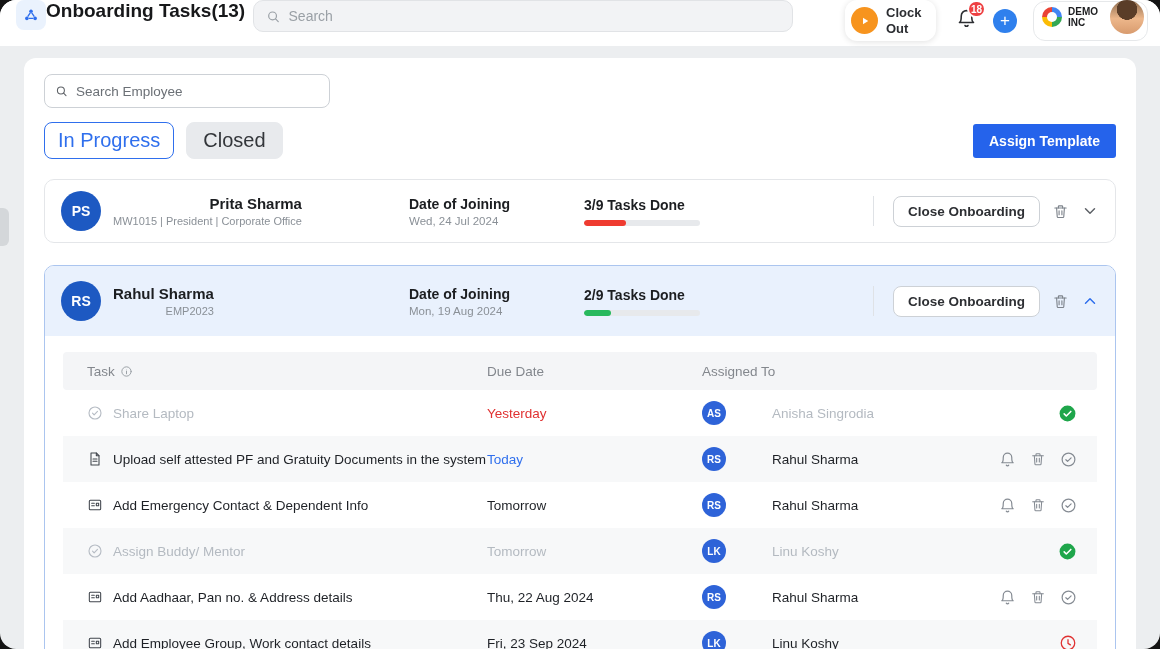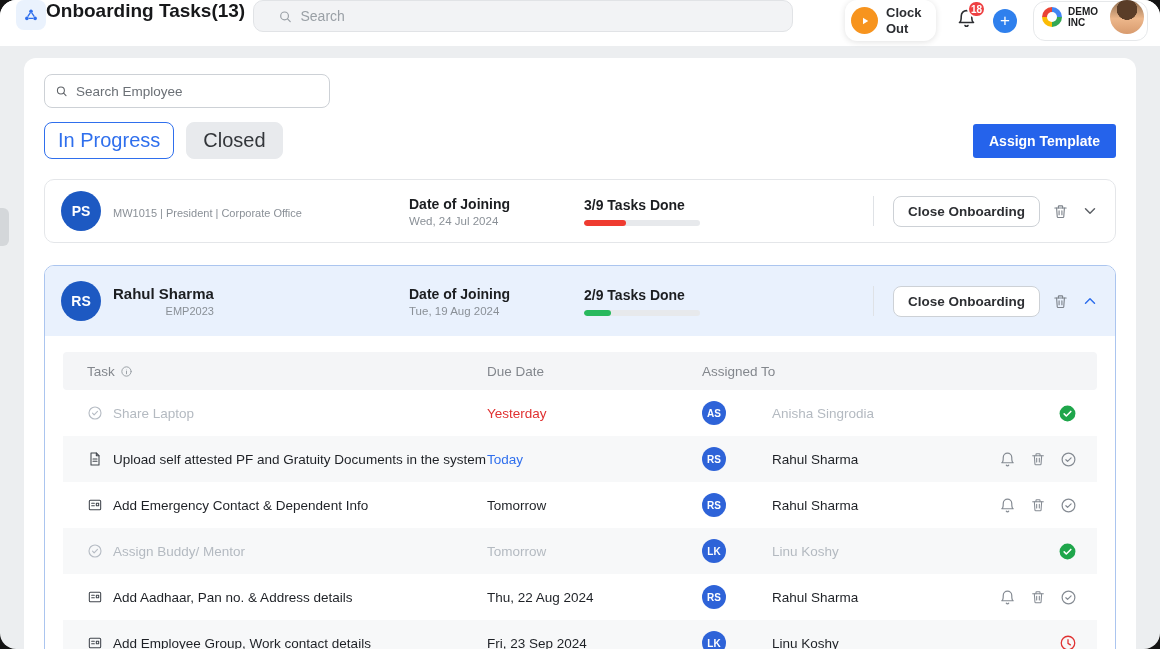--- a/index.html
+++ b/index.html
@@ -15,21 +15,21 @@
   
   .topbar {
     height: 46px; background: #fff; display: flex; align-items: flex-start;
     padding: 0 12px 0 16px; 
   }
   .app-logo { width: 30px; height: 30px; border-radius: 8px; background: #eaf2fd;
     display: grid; place-items: center; flex: none; }
   .page-title { font-size: 19px; font-weight: 700; color: #17181a; white-space: nowrap; }
   .gsearch { flex: 1; max-width: 540px; height: 32px; background: #f2f3f5;
     border: 1px solid #e1e3e6; border-radius: 10px; display: flex; align-items: center;
-    gap: 8px; padding: 0 24px; margin-left: 8px; }
+    gap: 8px; padding: 0 12px; margin-left: 8px; }
   .gsearch input { border: 0; background: transparent; outline: none; width: 100%;
     font-size: 14px; color: #333; font-family: inherit; }
   .gsearch input::placeholder { color: #9aa0a6; }
   .top-right { margin-left: auto; display: flex; align-items: center; gap: 16px; }
   .clockout { background: #fff; border-radius: 12px; padding: 5px 10px 5px 6px;
     display: flex; align-items: center; gap: 8px; box-shadow: 0 1px 6px rgba(0,0,0,.12);
     cursor: pointer; }
   .clockout .play { width: 27px; height: 27px; border-radius: 50%; background: #f7941e;
     display: grid; place-items: center; flex: none; }
   .clockout .label { font-size: 13px; font-weight: 600; color: #2c2e32; width: 40px;
@@ -178,20 +178,21 @@
       <button class="tab tab-active">In Progress</button>
       <button class="tab tab-inactive">Closed</button>
       <button class="assign-btn">Assign Template</button>
     </div>
 
     <section class="emp-card">
       <div class="emp-head">
         <div class="emp-id">
           <span class="avatar-lg">PS</span>
           <span>
+            <div class="emp-name">Prita Sharma</div>
             <div class="emp-meta">MW1015 | President | Corporate Office</div>
           </span>
         </div>
         <div class="emp-doj">
           <div class="doj-label">Date of Joining</div>
           <div class="doj-date">Wed, 24 Jul 2024</div>
         </div>
         <div class="emp-tasks">
           <div class="tasks-label">3/9 Tasks Done</div>
           <div class="progress">
@@ -222,21 +223,21 @@
       <div class="emp-head">
         <div class="emp-id">
           <span class="avatar-lg">RS</span>
           <span>
             <div class="emp-name">Rahul Sharma</div>
             <div class="emp-meta">EMP2023</div>
           </span>
         </div>
         <div class="emp-doj">
           <div class="doj-label">Date of Joining</div>
-          <div class="doj-date">Tue, 19 Aug 2024</div>
+          <div class="doj-date">Mon, 19 Aug 2024</div>
         </div>
         <div class="emp-tasks">
           <div class="tasks-label">2/9 Tasks Done</div>
           <div class="progress">
               <i class="fill-green" style="width: 23%;"></i>
             </div>
         </div>
         <span class="vdiv"></span>
         <div class="emp-actions">
           <button class="close-btn">Close Onboarding</button>

